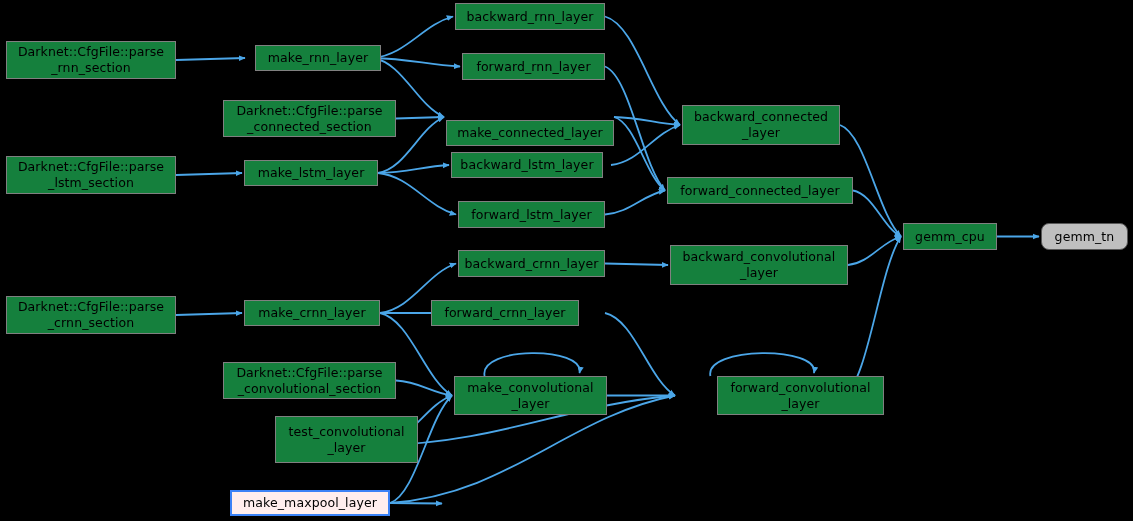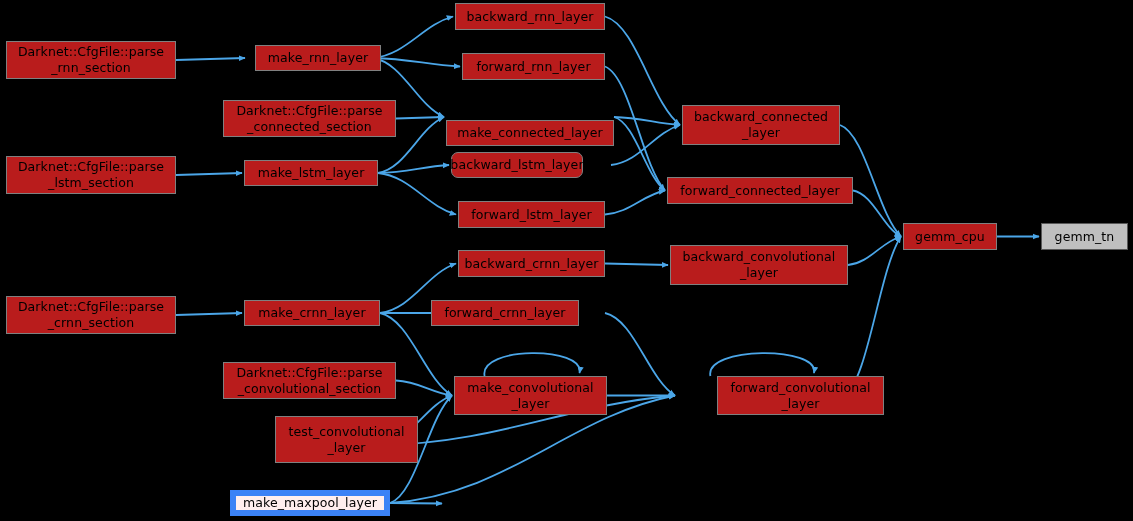--- a/index.html
+++ b/index.html
@@ -18,40 +18,40 @@
   #edges {
     position: absolute;
     left: 0;
     top: 0;
     width: 1133px;
     height: 521px;
   }
   .node {
     position: absolute;
     box-sizing: border-box;
-    background: #b91c1c;
+    background: #15803d;
     border: 1px solid #808080;
     color: #000000;
     font-size: 12.5px;
     line-height: 1.28;
     display: flex;
     align-items: center;
     justify-content: center;
     text-align: center;
     white-space: pre;
     letter-spacing: 0.1px;
     z-index: 5;
   }
   .node.gray {
     background: #bfbfbf;
     border: 1px solid #585858;
   }
   .node.current {
     background: #ffeeee;
-    border: 6px solid #3b82f6;
+    border: 2px solid #3b82f6;
   }
 </style>
 </head>
 <body>
 
 <div id="canvas">
   <svg id="edges" viewBox="0 0 1133 521" xmlns="http://www.w3.org/2000/svg">
       <defs>
         <marker id="ah" viewBox="0 0 10 10" refX="9" refY="5" markerWidth="7" markerHeight="7" orient="auto-start-reverse" markerUnits="userSpaceOnUse">
           <path d="M 0 0.8 L 10 5 L 0 9.2 z" fill="#4ba6e8"></path>
@@ -101,24 +101,24 @@
       <div class="node" style="left: 462px; top: 53px; width: 143px; height: 27px;">forward_rnn_layer</div>
       <div class="node" style="left: 223px; top: 100px; width: 173px; height: 37px;">Darknet::CfgFile::parse
 _connected_section</div>
       <div class="node" style="left: 446px; top: 120px; width: 168px; height: 26px;">make_connected_layer</div>
       <div class="node" style="left: 682px; top: 105px; width: 158px; height: 40px;">backward_connected
 _layer</div>
       <div class="node" style="left: 667px; top: 177px; width: 186px; height: 27px;">forward_connected_layer</div>
       <div class="node" style="left: 6px; top: 156px; width: 170px; height: 38px;">Darknet::CfgFile::parse
 _lstm_section</div>
       <div class="node" style="left: 244px; top: 160px; width: 134px; height: 26px;">make_lstm_layer</div>
-      <div class="node" style="left: 451px; top: 152px; width: 132px; height: 26px; border-radius: 7px;">backward_lstm_layer</div>
+      <div class="node" style="left: 451px; top: 152px; width: 152px; height: 26px;">backward_lstm_layer</div>
       <div class="node" style="left: 458px; top: 201px; width: 147px; height: 27px;">forward_lstm_layer</div>
       <div class="node" style="left: 903px; top: 223px; width: 94px; height: 27px;">gemm_cpu</div>
-      <div class="node gray" style="left: 1041px; top: 223px; width: 87px; height: 27px;">gemm_tn</div>
+      <div class="node gray" style="left: 1041px; top: 223px; width: 87px; height: 27px; border-radius: 8px;">gemm_tn</div>
       <div class="node" style="left: 458px; top: 250px; width: 147px; height: 27px;">backward_crnn_layer</div>
       <div class="node" style="left: 670px; top: 245px; width: 178px; height: 40px;">backward_convolutional
 _layer</div>
       <div class="node" style="left: 6px; top: 296px; width: 170px; height: 38px;">Darknet::CfgFile::parse
 _crnn_section</div>
       <div class="node" style="left: 244px; top: 300px; width: 136px; height: 26px;">make_crnn_layer</div>
       <div class="node" style="left: 431px; top: 300px; width: 148px; height: 26px;">forward_crnn_layer</div>
       <div class="node" style="left: 223px; top: 362px; width: 173px; height: 37px;">Darknet::CfgFile::parse
 _convolutional_section</div>
       <div class="node" style="left: 454px; top: 376px; width: 153px; height: 39px;">make_convolutional

